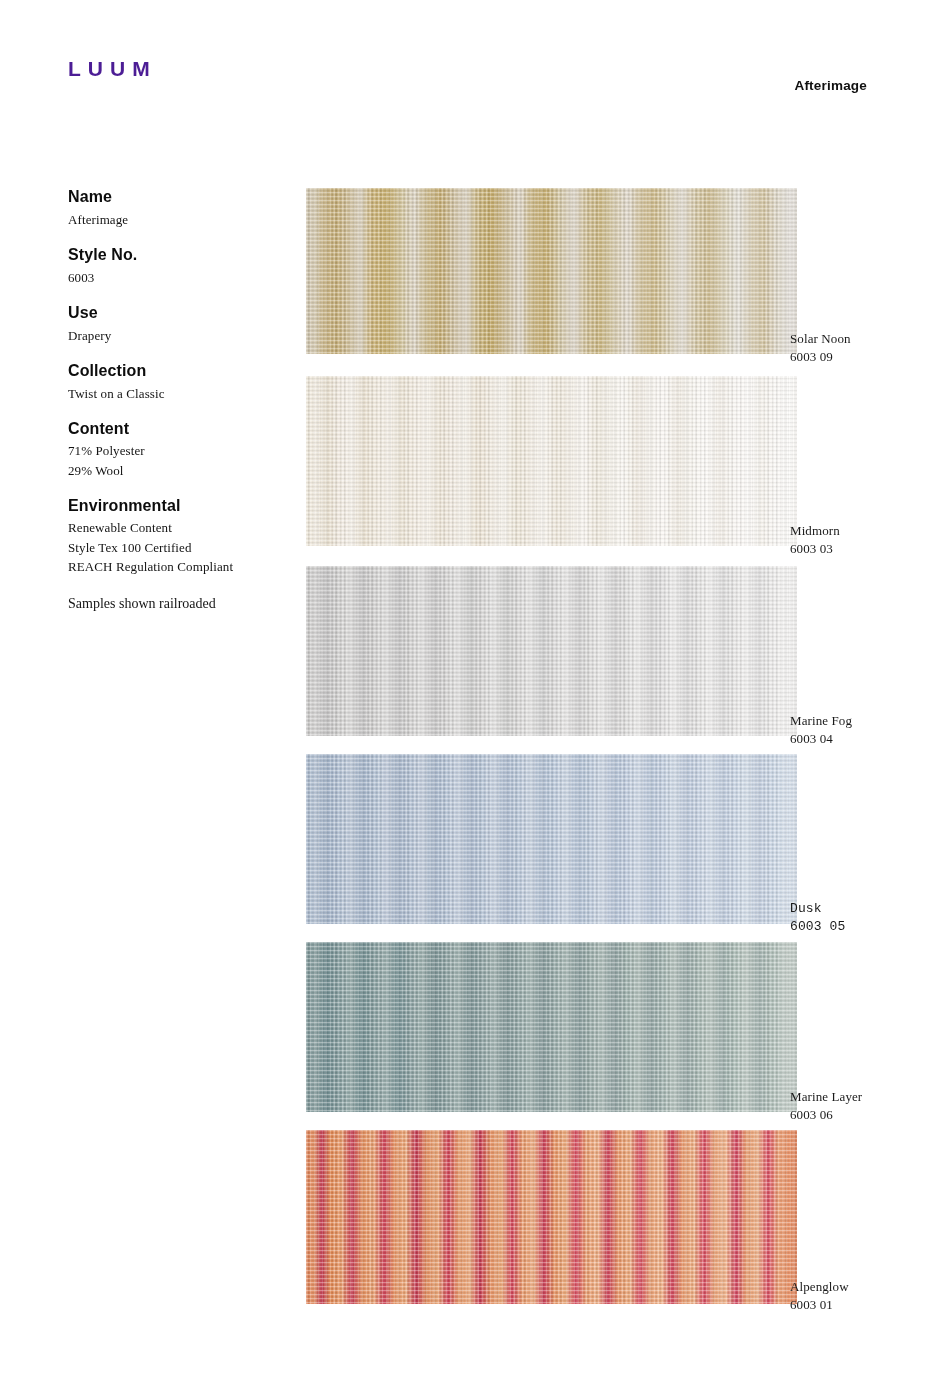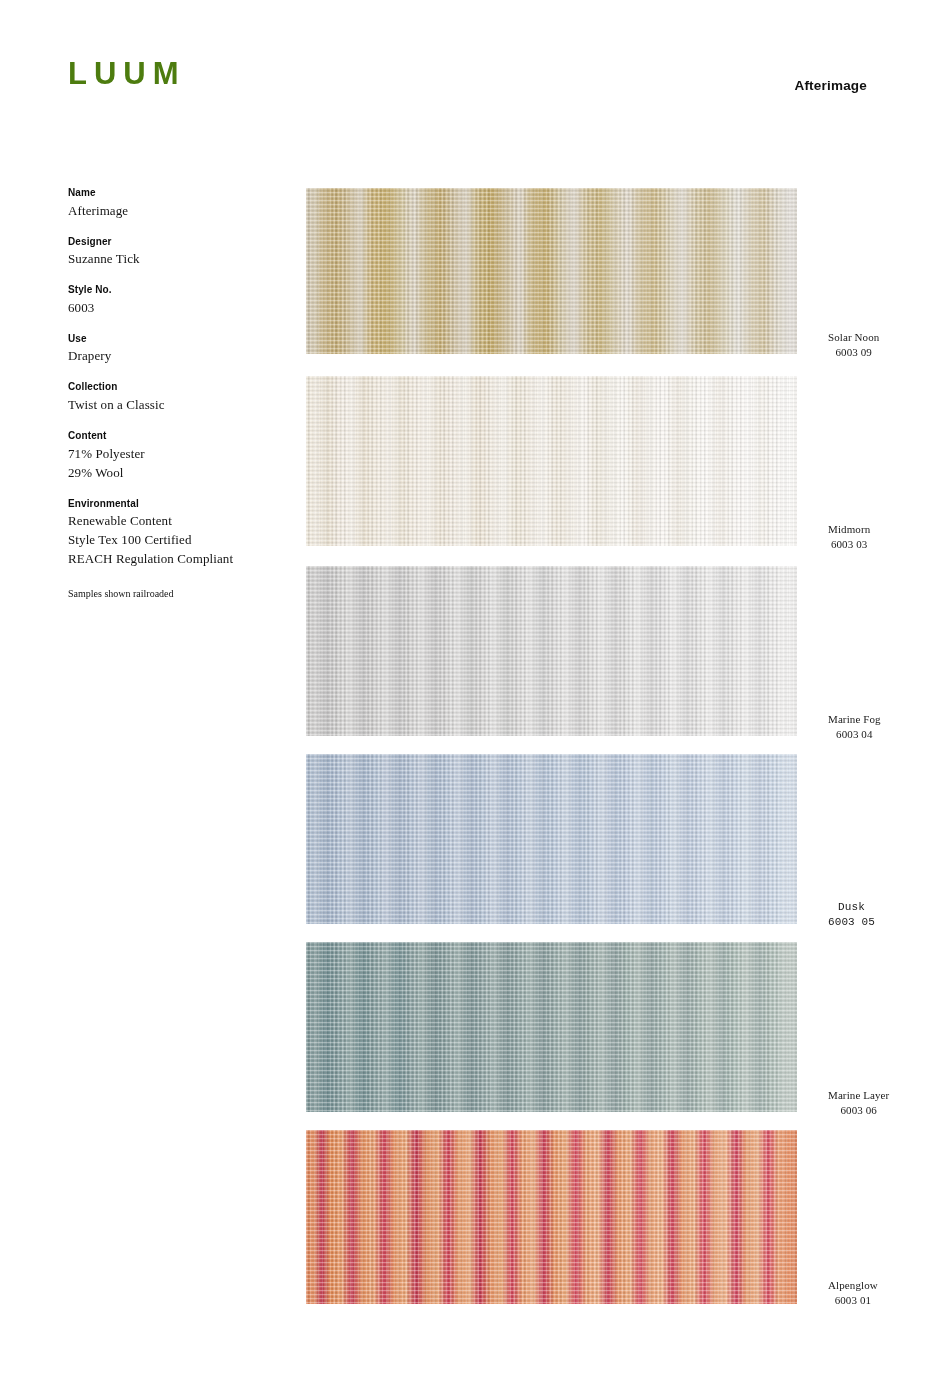--- a/index.html
+++ b/index.html
@@ -20,24 +20,24 @@
     position: absolute;
     top: 0; left: 0;
     width: 935px;
     height: 140px;
   }
   #logo {
     position: absolute;
     left: 68px;
     top: 58px;
     font-family: "Liberation Sans", sans-serif;
-    font-size: 31px;
+    font-size: 21px;
     font-weight: 700;
     letter-spacing: 7px;
-    color: #4d7c0f;
+    color: #4c1d95;
     line-height: 1;
   }
   #brand-title {
     position: absolute;
     right: 68px;
     top: 79px;
     font-size: 13.5px;
     font-weight: 700;
     color: #111111;
     letter-spacing: 0.2px;
@@ -47,38 +47,38 @@
   
   #spec-column {
     position: absolute;
     left: 68px;
     top: 185px;
     width: 215px;
   }
   .spec-block { margin-bottom: 14px; }
   .spec-label {
     font-family: "Liberation Sans", sans-serif;
-    font-size: 10px;
+    font-size: 16px;
     font-weight: 700;
     color: #0d0d0d;
     line-height: 1.55;
     letter-spacing: 0.1px;
   }
   .spec-value {
     font-family: "Liberation Serif", serif;
     font-size: 13px;
     font-weight: 400;
     color: #141414;
     line-height: 1.47;
     letter-spacing: 0.1px;
   }
   #spec-note {
     margin-top: 18px;
     font-family: "Liberation Serif", serif;
-    font-size: 10px;
+    font-size: 14px;
     color: #141414;
     line-height: 1.47;
   }
 
   
   #swatch-column {
     position: absolute;
     left: 306px;
     top: 0;
     width: 600px;
@@ -141,48 +141,43 @@
         rgba(255,255,255,0.05) 7px,
         rgba(0,0,0,0.028) 7px,
         rgba(0,0,0,0.028) 9px
       );
     background-size: 9px 3px;
     opacity: 0.85;
   }
 
   .swatch-caption {
     position: absolute;
-    left: 522px;
+    left: 484px;
     font-family: "Liberation Serif", serif;
-    font-size: 11px;
+    font-size: 13px;
     color: #1a1a1a;
     line-height: 1.35;
     letter-spacing: 0.1px;
     white-space: nowrap;
-    text-align: center;
   }
 </style>
 </head>
 <body>
 
 <div id="header">
   <div id="logo">LUUM</div>
   <div id="brand-title">Afterimage</div>
 </div>
 
 <div id="spec-column">
     <div class="spec-block">
       <div class="spec-label">Name</div>
       <div class="spec-value">Afterimage</div>
     </div>
     <div class="spec-block">
-      <div class="spec-label">Designer</div>
-      <div class="spec-value">Suzanne Tick</div>
-    </div>
-    <div class="spec-block">
       <div class="spec-label">Style No.</div>
       <div class="spec-value">6003</div>
     </div>
     <div class="spec-block">
       <div class="spec-label">Use</div>
       <div class="spec-value">Drapery</div>
     </div>
     <div class="spec-block">
       <div class="spec-label">Collection</div>
       <div class="spec-value">Twist on a Classic</div>

